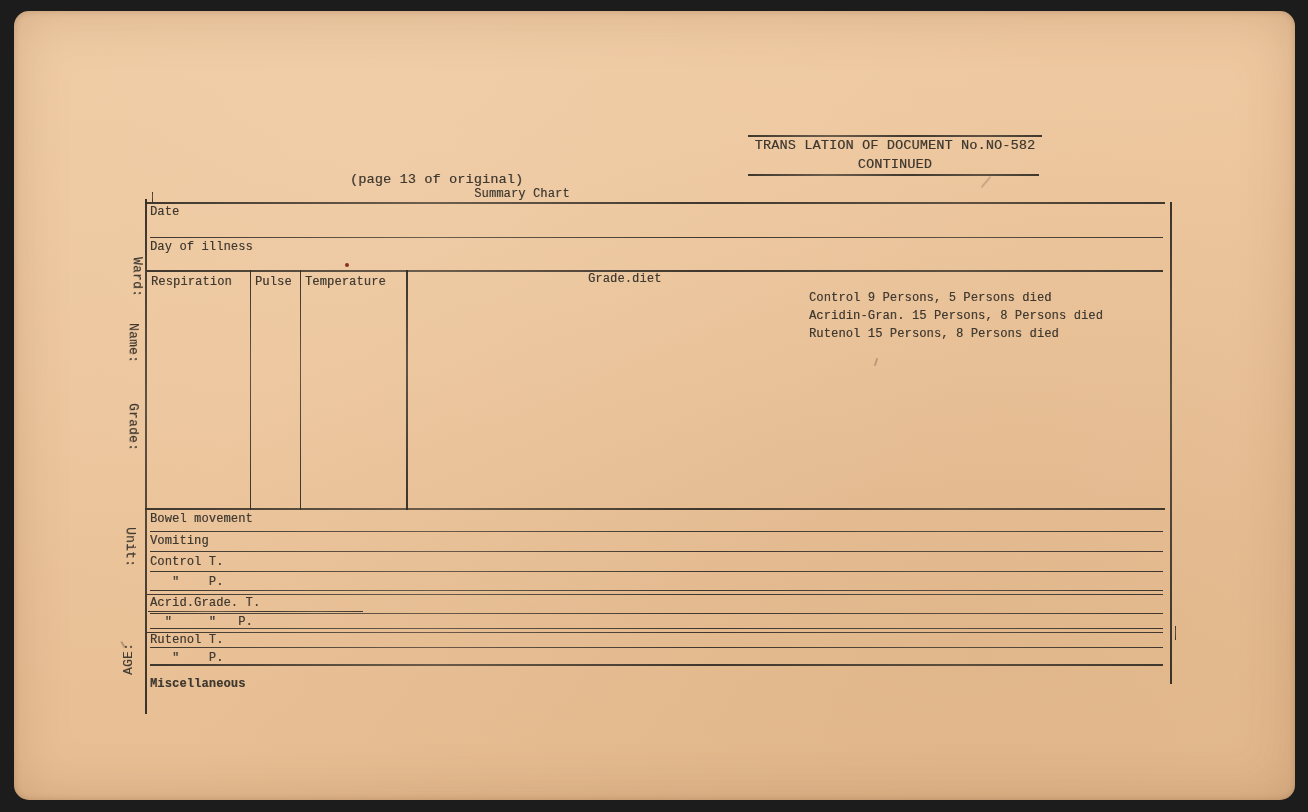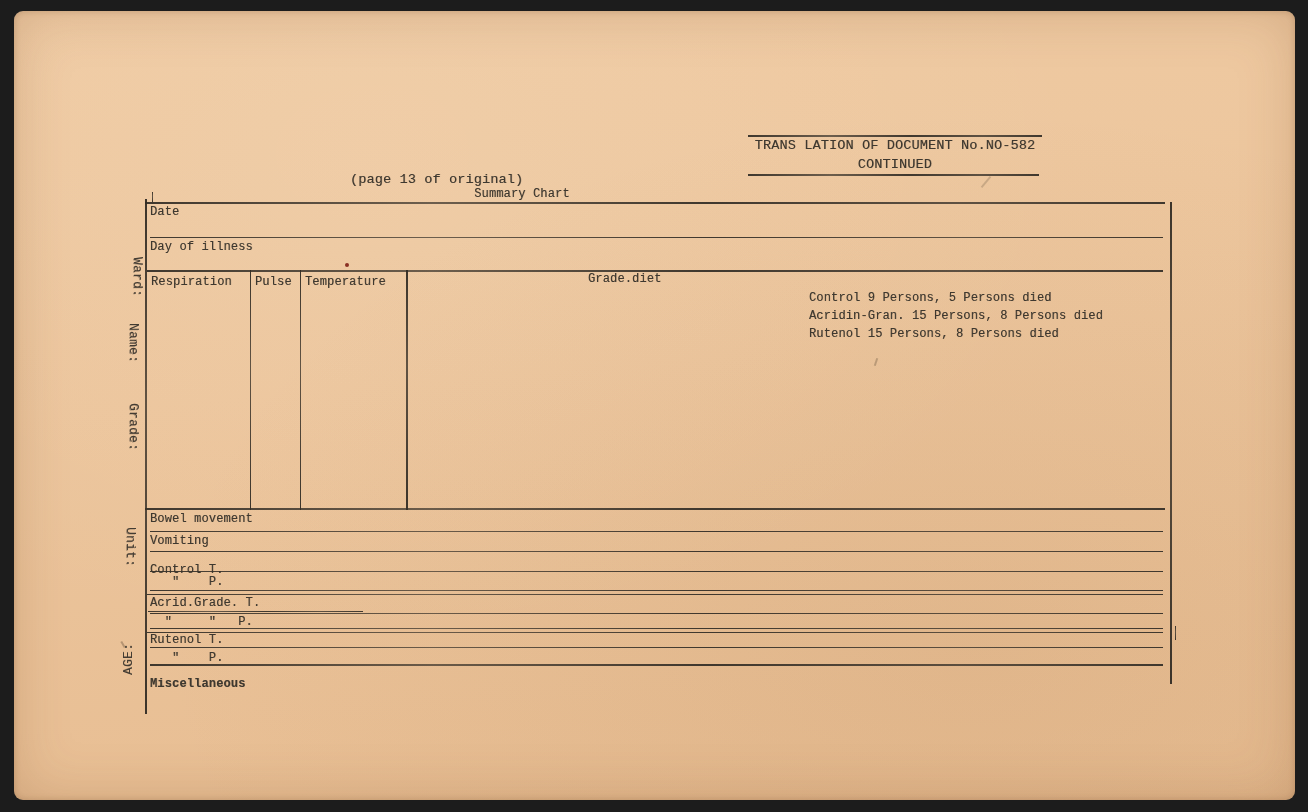--- a/index.html
+++ b/index.html
@@ -16,21 +16,21 @@
     width: 1308px;
     height: 812px;
     background: #1c1c1c;
   }
   .paper {
     position: absolute;
     left: 14px;
     top: 11px;
     width: 1281px;
     height: 789px;
-    border-radius: 9px;
+    border-radius: 15px;
     background:
       radial-gradient(ellipse at 28% 18%, rgba(255,246,230,0.10), rgba(255,246,230,0) 55%),
       radial-gradient(ellipse at 75% 80%, rgba(150,95,45,0.10), rgba(150,95,45,0) 60%),
       linear-gradient(175deg, #efcaa2 0%, #ecc59c 45%, #e7bd92 100%);
     box-shadow: inset 0 0 55px rgba(120,70,30,0.22), inset 0 0 6px rgba(100,60,25,0.25);
   }
   .ink {
     position: absolute;
     color: #3e382f;
     font-size: 12px;
@@ -125,21 +125,21 @@
     <div class="pencil" style="left:861px; top:347px; width:2px; height:8px; transform:rotate(18deg); opacity:.6;"></div>
 
     <div class="rule thick" style="left:131px; top:497px; width:1020px;"></div>
 
     <div class="ink" style="left:136px; top:501px;">Bowel movement</div>
     <div class="rule" style="left:136px; top:520px; width:1013px;"></div>
 
     <div class="ink" style="left:136px; top:523px;">Vomiting</div>
     <div class="rule" style="left:136px; top:540px; width:1013px;"></div>
 
-    <div class="ink" style="left:136px; top:544px;margin-top:8px;">Control T.</div>
+    <div class="ink" style="left:136px; top:544px;">Control T.</div>
     <div class="rule" style="left:136px; top:560px; width:1013px;"></div>
 
     <div class="ink" style="left:136px; top:564px;">   "    P.</div>
     <div class="rule" style="left:136px; top:579px; width:1013px;"></div>
     <div class="rule" style="left:133px; top:583px; width:1016px;"></div>
 
     <div class="ink" style="left:136px; top:585px;">Acrid.Grade. T.</div>
     <div class="rule" style="left:134px; top:600px; width:215px;"></div>
     <div class="rule" style="left:136px; top:602px; width:1013px;"></div>
 

